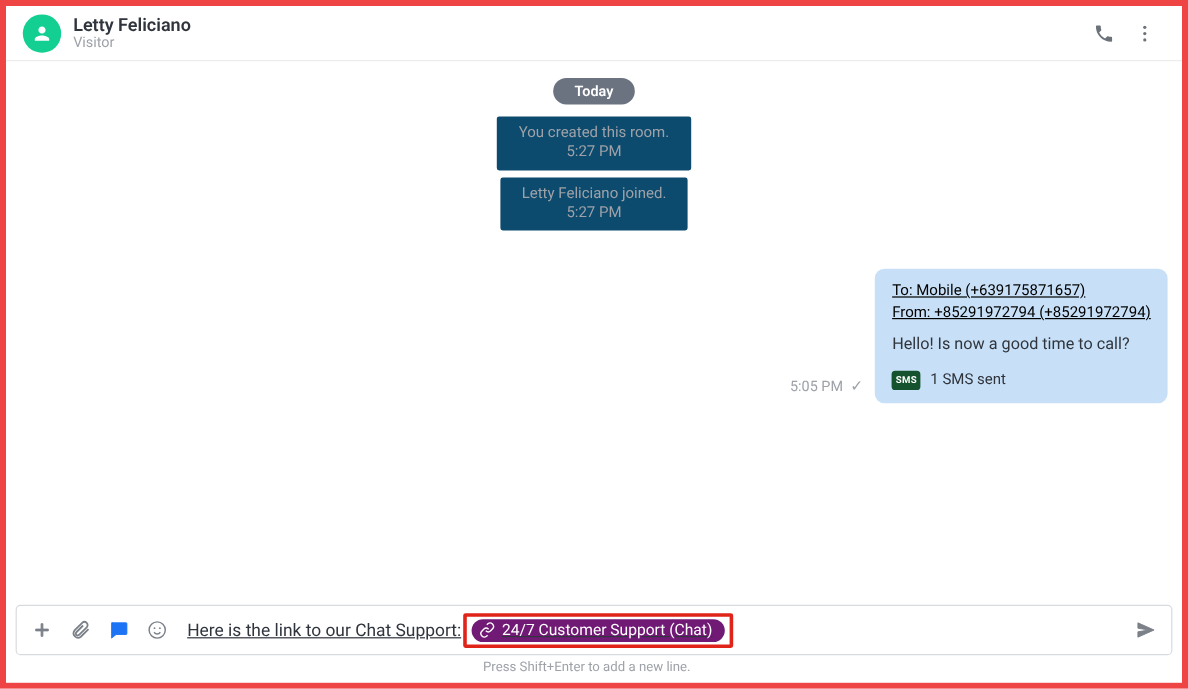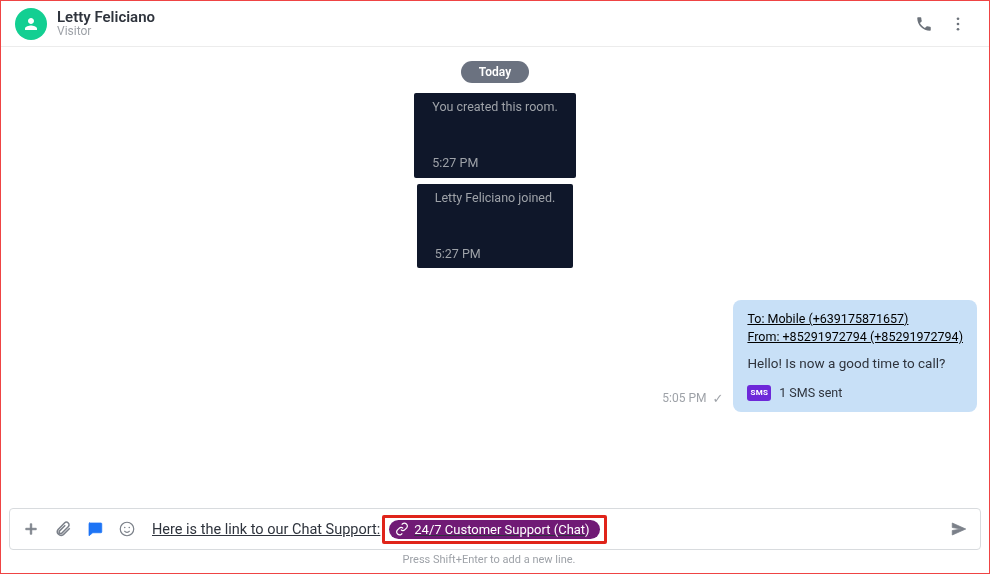--- a/index.html
+++ b/index.html
@@ -1,40 +1,40 @@
 <!DOCTYPE html>
 <html><head>
 <meta charset="utf-8">
 <style>
   * { box-sizing: border-box; margin: 0; padding: 0; }
   html, body { width: 990px; height: 574px; font-family: -apple-system, BlinkMacSystemFont, "Segoe UI", Roboto, "Helvetica Neue", Arial, sans-serif; background: #fff; color: #2f343d; }
-  .app { width: 990px; height: 574px; border: 1px solid #ef4444; display: flex; flex-direction: column; position: relative; }
+  .app { width: 990px; height: 574px; border: 5px solid #ef4444; display: flex; flex-direction: column; position: relative; }
   
   .header { height: 46px; border-bottom: 1px solid #ececec; display: flex; align-items: center; padding: 0 14px; }
   .avatar { width: 32px; height: 32px; border-radius: 50%; background: #13cf92; display: flex; align-items: center; justify-content: center; margin-right: 10px; }
   .avatar svg { width: 18px; height: 18px; fill: #fff; }
   .header-names { display: flex; flex-direction: column; line-height: 1.1; }
   .header-name { font-size: 15px; font-weight: 600; color: #2f343d; }
   .header-sub { font-size: 12px; color: #9ea2a8; }
   .header-spacer { flex: 1; }
   .header-icon { width: 34px; height: 34px; display: flex; align-items: center; justify-content: center; color: #6c727a; cursor: pointer; border-radius: 4px; }
   .header-icon svg { width: 18px; height: 18px; fill: currentColor; }
   
   .body { flex: 1; overflow: auto; padding: 14px 12px 0 12px; display: flex; flex-direction: column; align-items: center; }
   .date-pill { background: #6b7280; color: #fff; font-size: 12px; font-weight: 600; padding: 4px 18px; border-radius: 14px; margin-bottom: 10px; }
-  .sys-event { background: #0f172a; color: #9ea2a8; font-size: 12.5px; padding: 6px 18px; border-radius: 2px; margin-bottom: 6px; line-height: 1.3; }
-  .sys-event .t { display: block; margin-top: 40px; }
+  .sys-event { background: #0c4a6e; color: #9ea2a8; font-size: 12.5px; text-align: center; padding: 6px 18px; border-radius: 2px; margin-bottom: 6px; line-height: 1.3; }
+  .sys-event .t { display: block; }
   .msg-row { width: 100%; display: flex; justify-content: flex-end; align-items: flex-end; margin-top: 26px; }
   .msg-meta { font-size: 12px; color: #9ea2a8; display: flex; align-items: center; gap: 6px; margin-right: 10px; margin-bottom: 6px; }
   .tick { color: #9ea2a8; font-size: 13px; }
   .bubble { background: #c8e0f7; border-radius: 8px; padding: 10px 14px; max-width: 300px; font-size: 13px; color: #2f343d; line-height: 1.45; }
   .bubble .lines { color: #000000; font-size: 12.5px; margin-bottom: 8px; text-decoration: underline; }
   .bubble .greet { font-size: 13.5px; margin-bottom: 10px; }
   .sms-row { display: flex; align-items: center; gap: 8px; font-size: 12.5px; color: #2f343d; }
-  .sms-badge { background: #6d28d9; color: #fff; font-size: 8px; font-weight: 700; padding: 2px 3px; border-radius: 3px; letter-spacing: 0.3px; }
+  .sms-badge { background: #14532d; color: #fff; font-size: 8px; font-weight: 700; padding: 2px 3px; border-radius: 3px; letter-spacing: 0.3px; }
   
   .composer-wrap { padding: 0 8px 2px 8px; }
   .composer { height: 42px; border: 1px solid #d8dbde; border-radius: 4px; display: flex; align-items: center; padding: 0 6px; gap: 2px; }
   .cicon { width: 30px; height: 30px; display: flex; align-items: center; justify-content: center; color: #7b8089; cursor: pointer; }
   .cicon svg { width: 18px; height: 18px; fill: currentColor; stroke: currentColor; }
   .cicon.sms { color: #1d74f5; }
   .input-area { flex: 1; display: flex; align-items: center; font-size: 14.5px; color: #2f343d; padding-left: 8px; gap: 2px; text-decoration: underline; }
   .link-chip { display: inline-flex; align-items: center; gap: 5px; background: #701a75; color: #fff; border-radius: 11px; padding: 2px 10px 2px 6px; font-size: 13px; }
   .link-chip svg { width: 14px; height: 14px; fill: none; stroke: #fff; stroke-width: 2; }
   .highlight-box { border: 3px solid #e0241a; padding: 2px 4px; display: inline-flex; align-items: center; border-radius: 2px; }

